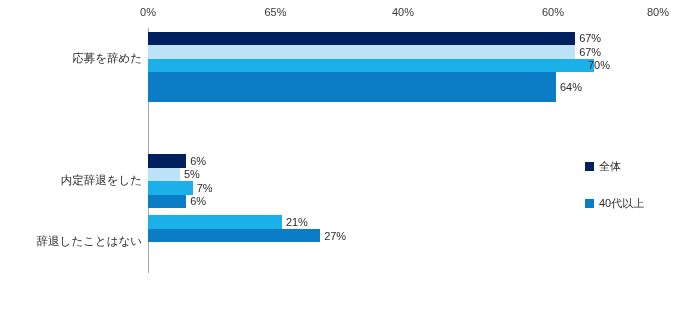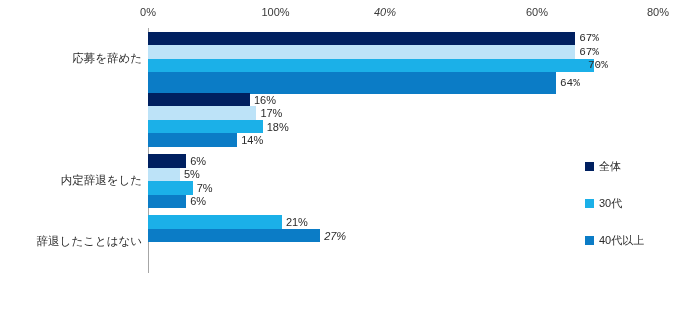--- a/index.html
+++ b/index.html
@@ -125,70 +125,52 @@
     line-height: 1;
   }
 </style>
 </head>
 <body>
 
 <div id="chart-root">
 
   <div class="axis-labels">
       <span class="axis-tick-label" style="left: 148px;">0%</span>
-      <span class="axis-tick-label" style="left: 275.5px;">100%</span>
-      <span class="axis-tick-label" style="left: 385px; font-style: italic;">40%</span>
-      <span class="axis-tick-label" style="left: 537px;">60%</span>
+      <span class="axis-tick-label" style="left: 275.5px;">65%</span>
+      <span class="axis-tick-label" style="left: 403px;">40%</span>
+      <span class="axis-tick-label" style="left: 553px;">60%</span>
       <span class="axis-tick-label" style="left: 658px;">80%</span>
     </div>
 
   <div class="cat-labels-col">
       <div class="cat-label" style="top: 22.625px;">応募を辞めた</div>
       <div class="cat-label" style="top: 145.125px;">内定辞退をした</div>
       <div class="cat-label" style="top: 206.375px;">辞退したことはない</div>
     </div>
 
   <div class="plot-area">
     <div class="axis-line"></div>
-  <div class="cat-group" style="top: 3.625px; height: 54px; font-family: Liberation Mono, monospace;">
+  <div class="cat-group" style="top: 3.625px; height: 54px;">
         <div class="bar-row" style="height: 13.5px;">
           <div class="bar" style="width: 427.125px; background: rgb(0, 32, 96);"></div>
           <span class="bar-value" style="left: 427.125px;">67%</span>
         </div>
         <div class="bar-row" style="height: 13.5px;">
           <div class="bar" style="width: 427.125px; background: rgb(189, 227, 248);"></div>
           <span class="bar-value" style="left: 427.125px;">67%</span>
         </div>
         <div class="bar-row" style="height: 13.5px;">
           <div class="bar" style="width: 446.25px; background: rgb(27, 176, 232);"></div>
           <span class="bar-value" style="left: 436px;">70%</span>
         </div>
-        <div class="bar-row" style="height: 22px;">
+        <div class="bar-row" style="height: 30px;">
           <div class="bar" style="width: 408px; background: rgb(11, 124, 198);"></div>
           <span class="bar-value" style="left: 408px;">64%</span>
         </div>
       </div>
-      <div class="cat-group" style="top: 64.875px; height: 54px;">
-        <div class="bar-row" style="height: 13.5px;">
-          <div class="bar" style="width: 102px; background: rgb(0, 32, 96);"></div>
-          <span class="bar-value" style="left: 102px;">16%</span>
-        </div>
-        <div class="bar-row" style="height: 13.5px;">
-          <div class="bar" style="width: 108.375px; background: rgb(189, 227, 248);"></div>
-          <span class="bar-value" style="left: 108.375px;">17%</span>
-        </div>
-        <div class="bar-row" style="height: 13.5px;">
-          <div class="bar" style="width: 114.75px; background: rgb(27, 176, 232);"></div>
-          <span class="bar-value" style="left: 114.75px;">18%</span>
-        </div>
-        <div class="bar-row" style="height: 13.5px;">
-          <div class="bar" style="width: 89.25px; background: rgb(11, 124, 198);"></div>
-          <span class="bar-value" style="left: 89.25px;">14%</span>
-        </div>
-      </div>
       <div class="cat-group" style="top: 126.125px; height: 54px;">
         <div class="bar-row" style="height: 13.5px;">
           <div class="bar" style="width: 38.25px; background: rgb(0, 32, 96);"></div>
           <span class="bar-value" style="left: 38.25px;">6%</span>
         </div>
         <div class="bar-row" style="height: 13.5px;">
           <div class="bar" style="width: 31.875px; background: rgb(189, 227, 248);"></div>
           <span class="bar-value" style="left: 31.875px;">5%</span>
         </div>
         <div class="bar-row" style="height: 13.5px;">
@@ -200,33 +182,29 @@
           <span class="bar-value" style="left: 38.25px;">6%</span>
         </div>
       </div>
       <div class="cat-group" style="top: 187.375px; height: 54px;">
         <div class="bar-row" style="height: 13.5px;">
           <div class="bar" style="width: 133.875px; background: rgb(27, 176, 232);"></div>
           <span class="bar-value" style="left: 133.875px;">21%</span>
         </div>
         <div class="bar-row" style="height: 13.5px;">
           <div class="bar" style="width: 172.125px; background: rgb(11, 124, 198);"></div>
-          <span class="bar-value" style="left: 172.125px; font-style: italic;">27%</span>
+          <span class="bar-value" style="left: 172.125px;">27%</span>
         </div>
       </div>
     </div>
 
   <div class="legend">
       <div class="legend-item">
         <span class="legend-swatch" style="background: rgb(0, 32, 96);"></span>
         <span class="legend-label">全体</span>
       </div>
       <div class="legend-item">
-        <span class="legend-swatch" style="background: rgb(27, 176, 232);"></span>
-        <span class="legend-label">30代</span>
-      </div>
-      <div class="legend-item">
         <span class="legend-swatch" style="background: rgb(11, 124, 198);"></span>
         <span class="legend-label">40代以上</span>
       </div>
     </div>
 
 </div>
 
 </body></html>

